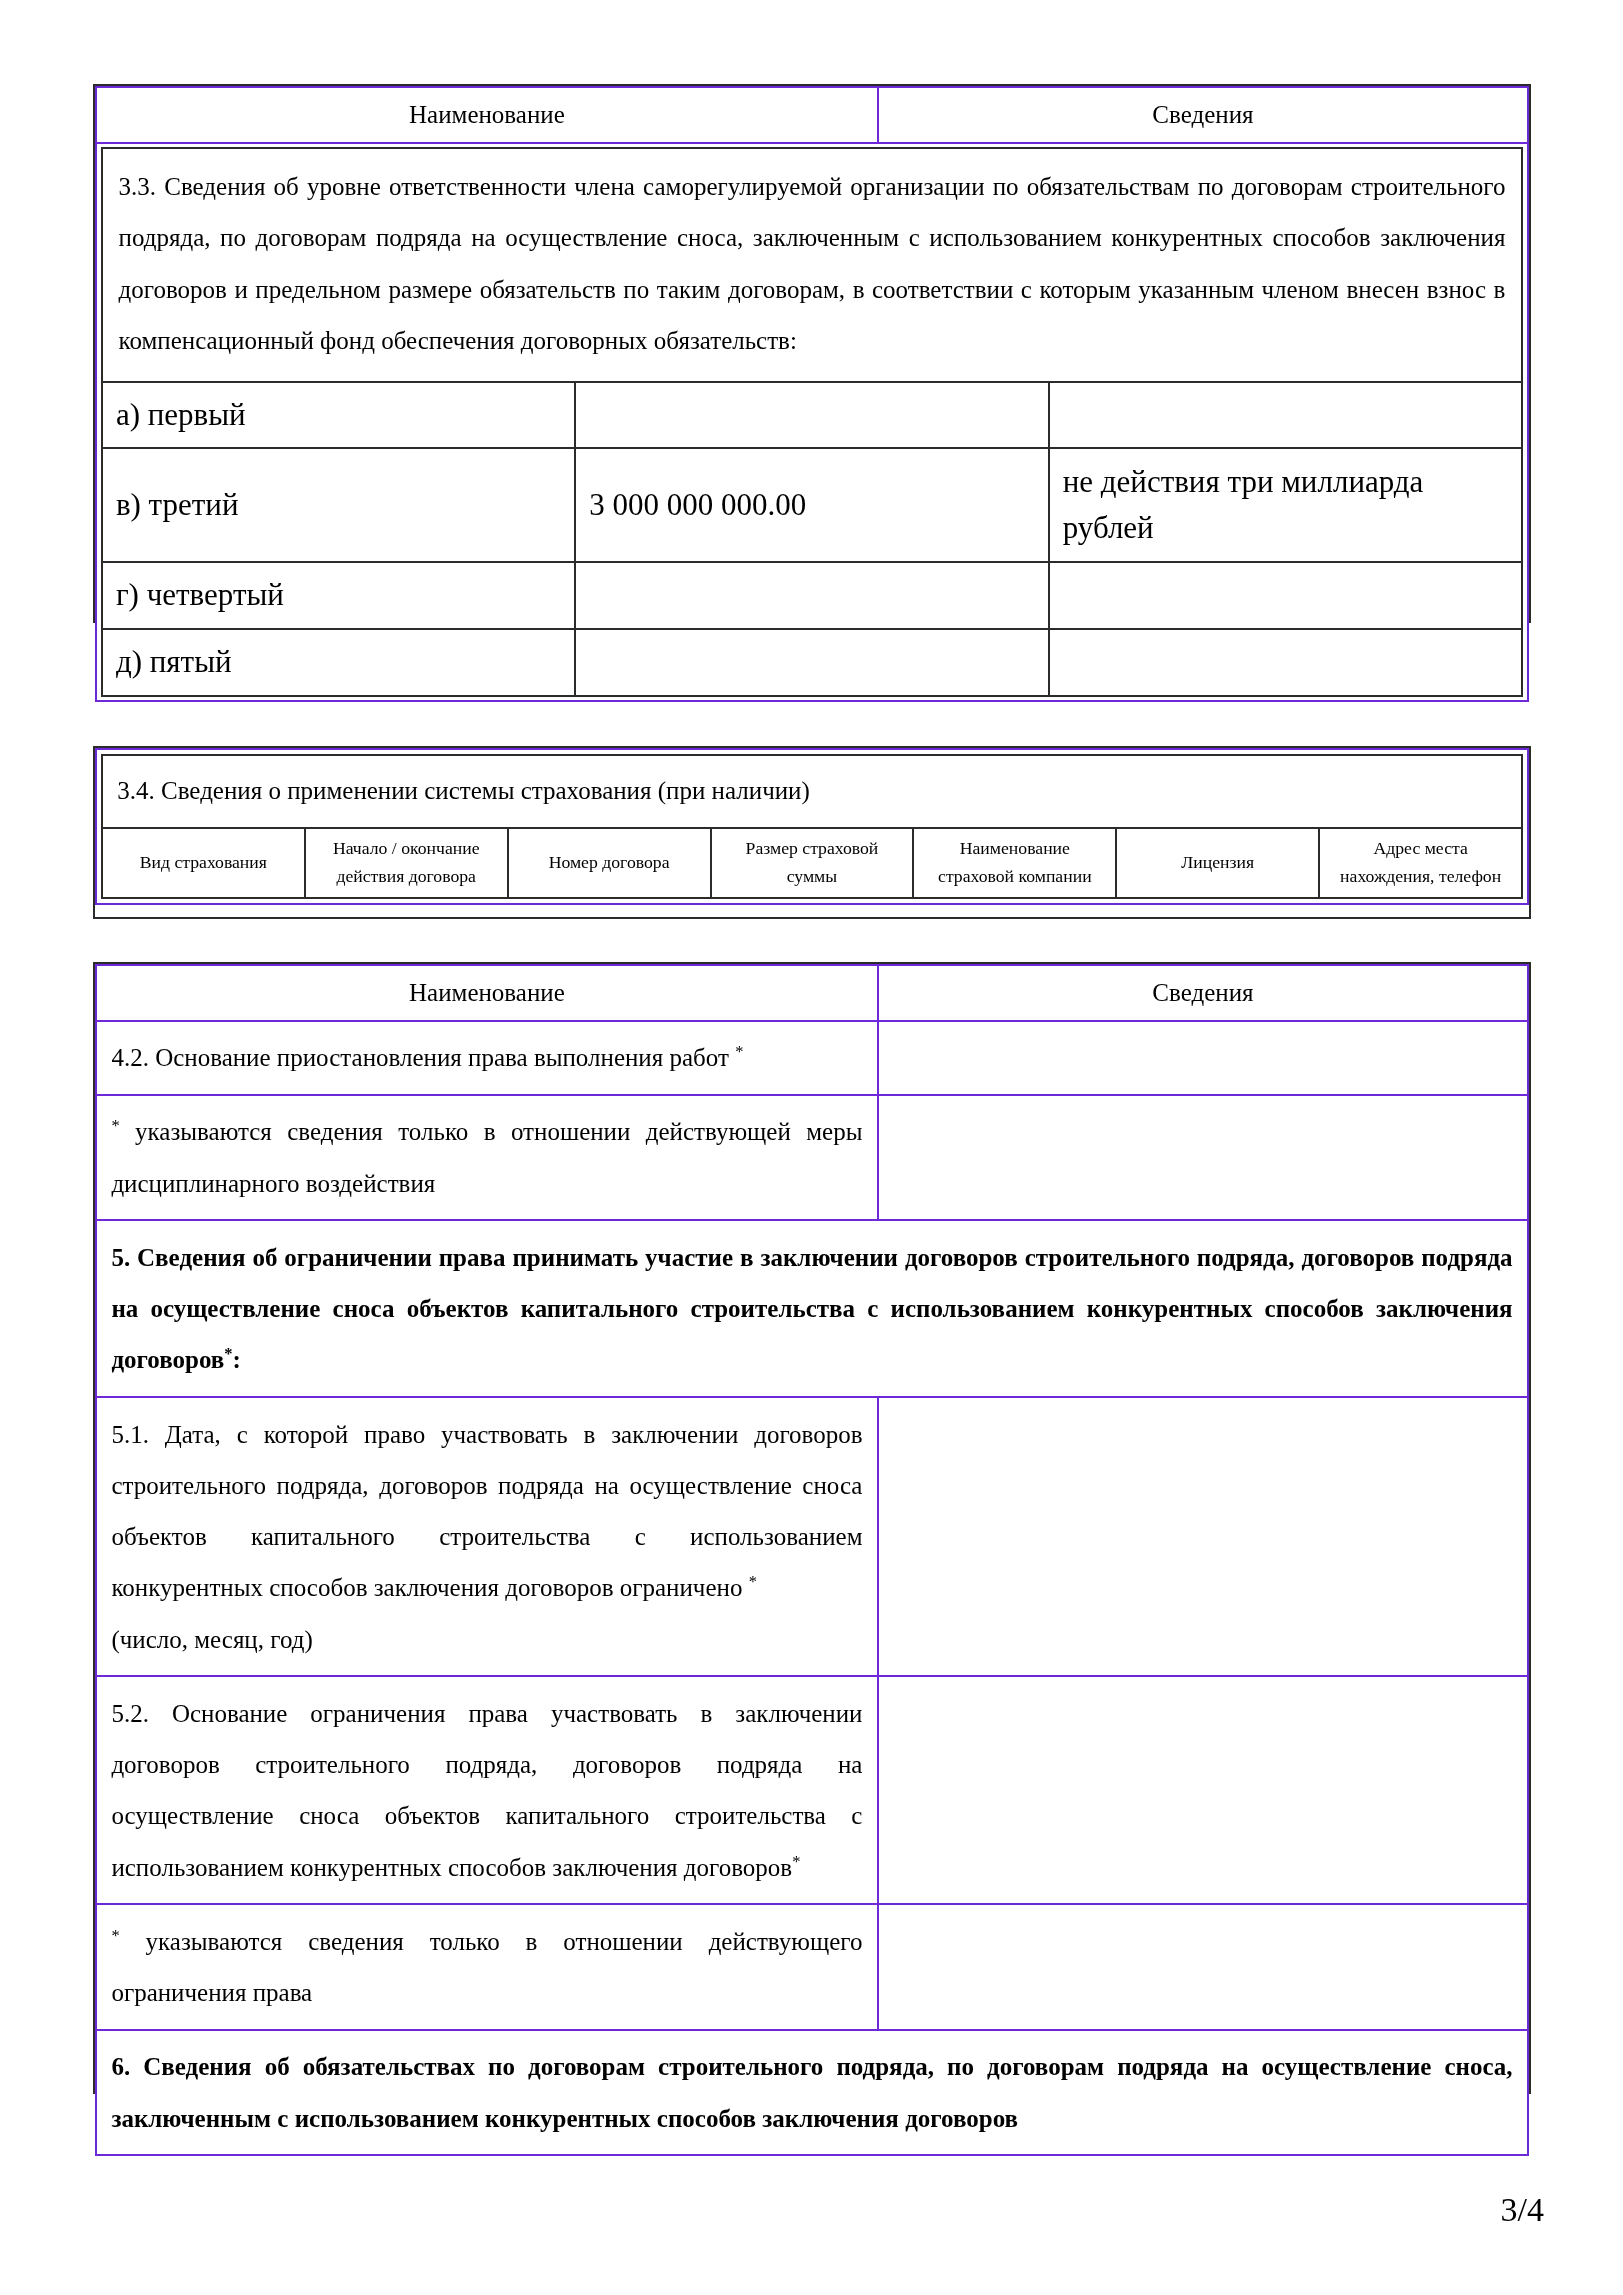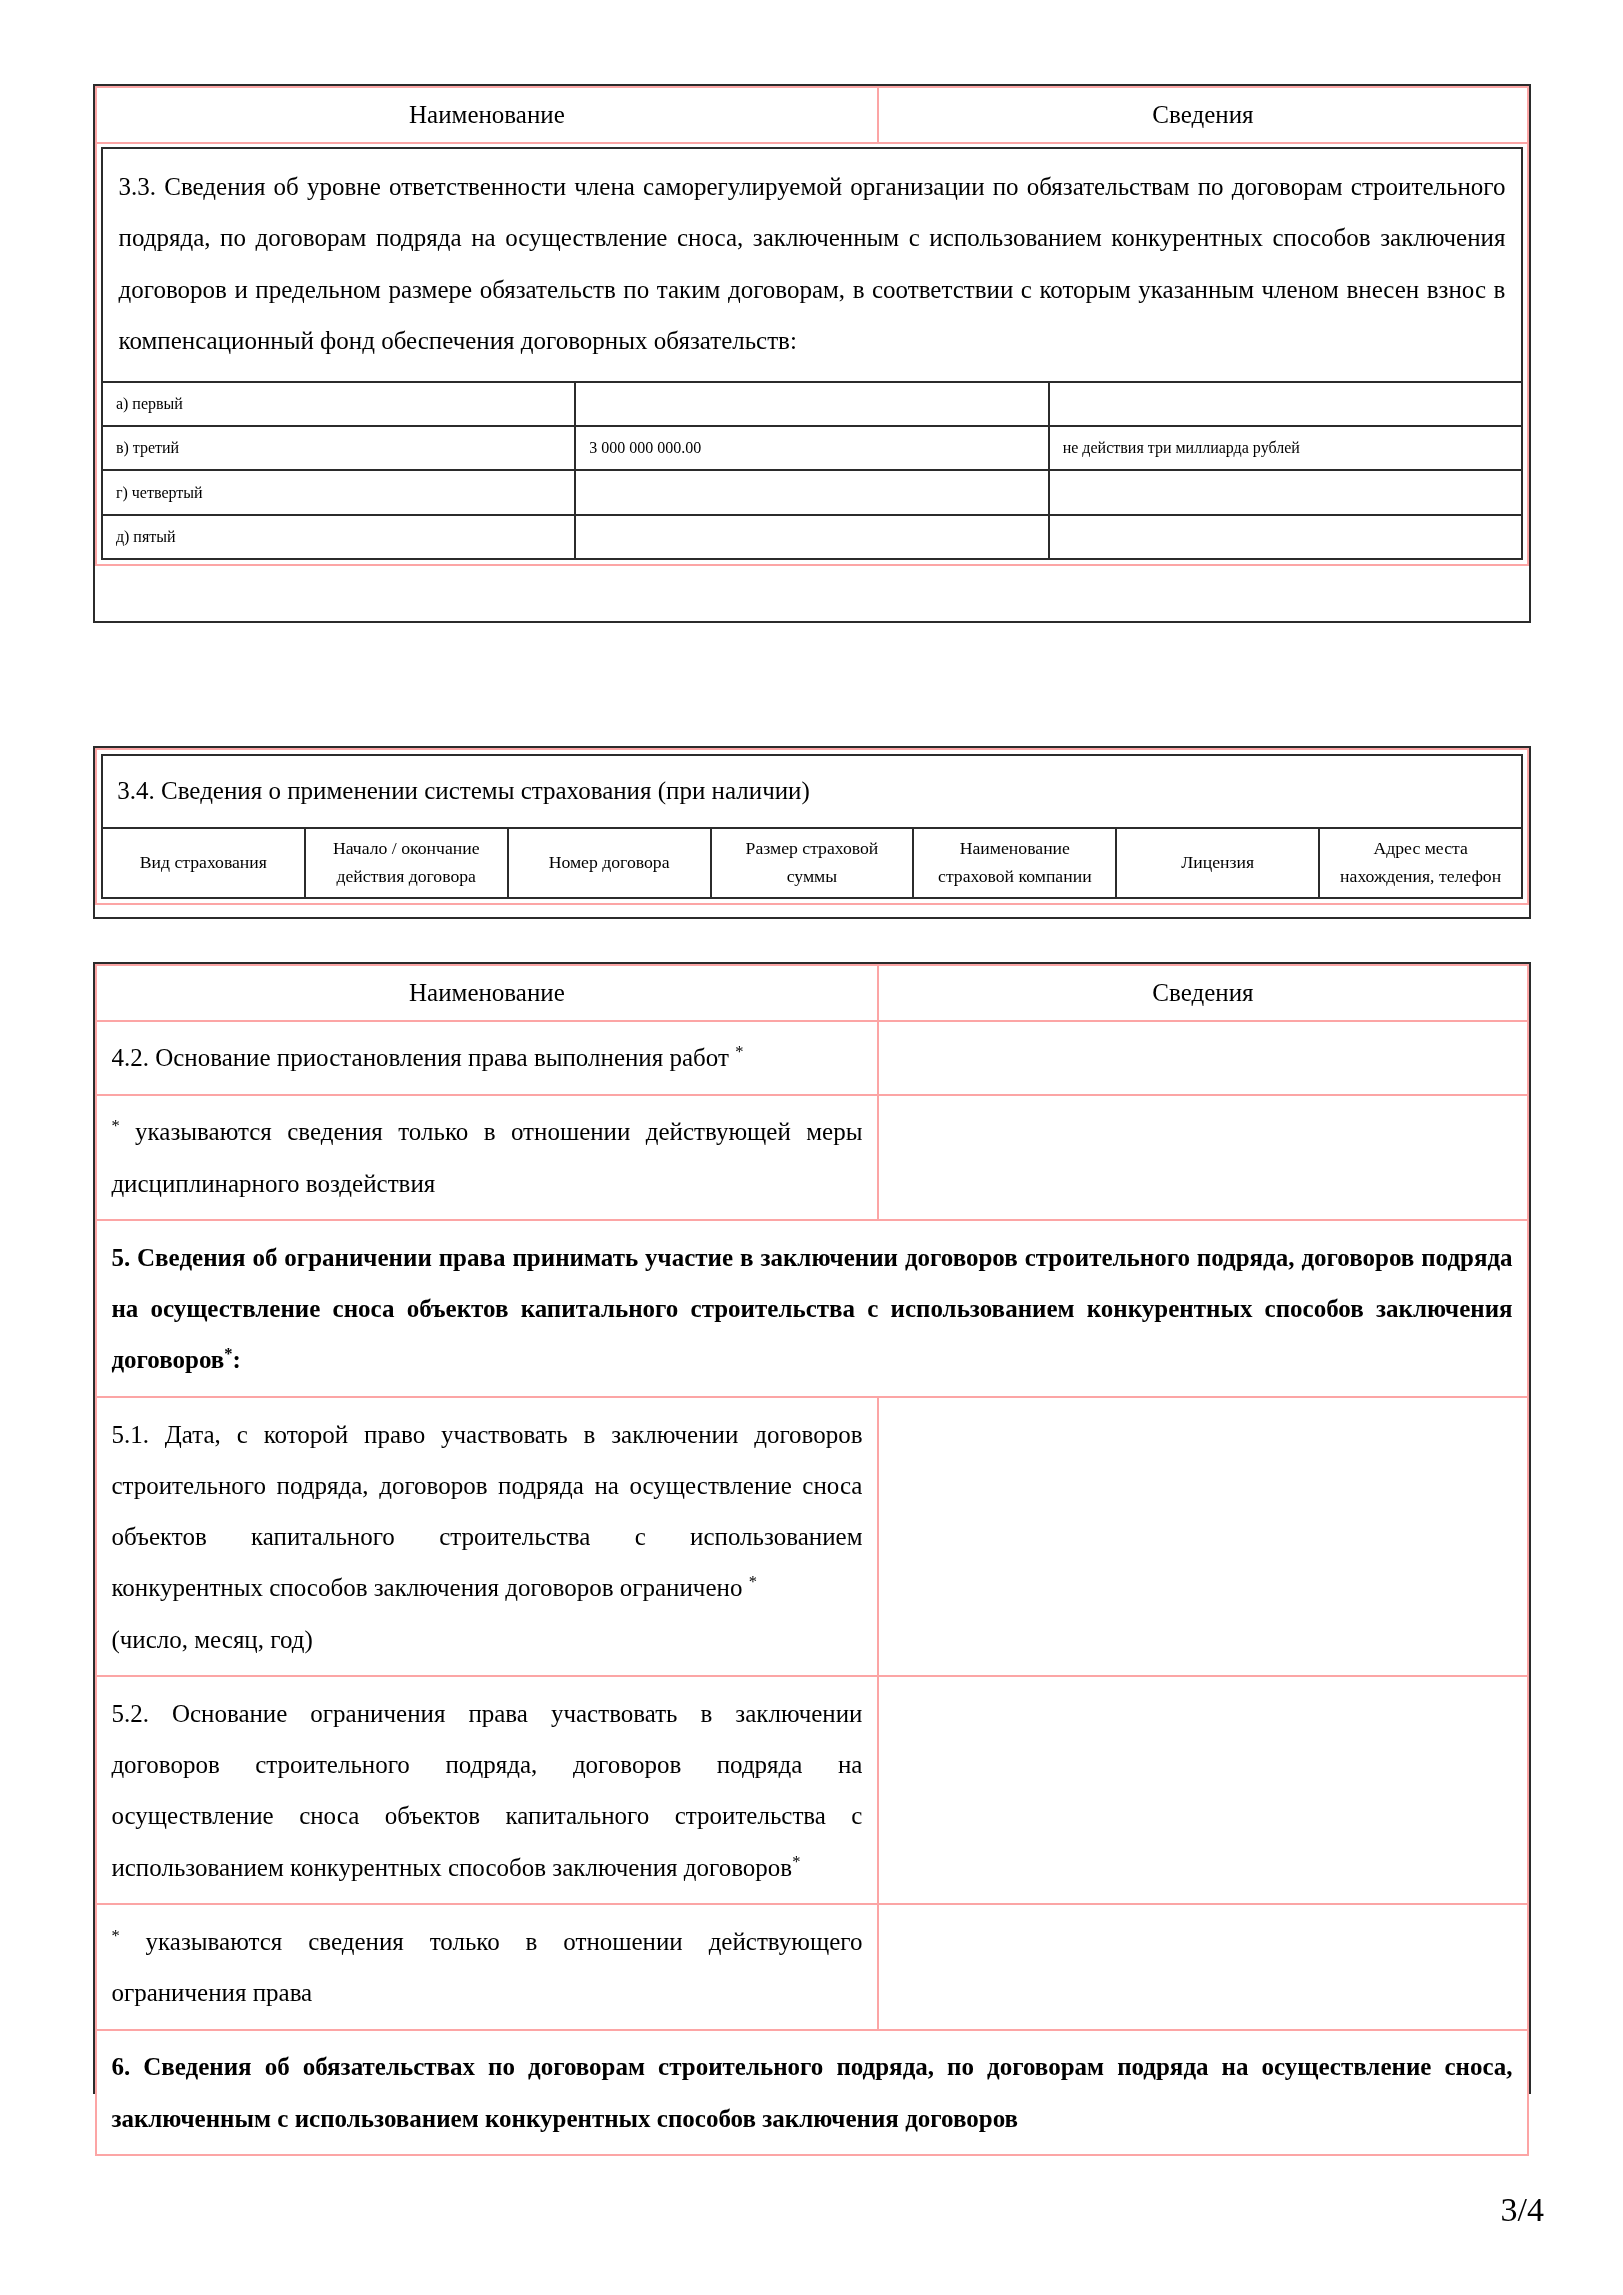--- a/index.html
+++ b/index.html
@@ -32,21 +32,21 @@
     box-sizing: border-box;
     background: #fff;
   }
   table.grid {
     border-collapse: collapse;
     width: 100%;
     table-layout: fixed;
     background: #fff;
   }
   table.grid > tbody > tr > td {
-    border: 2px solid #fca5a5;
+    border: 2px solid #6d28d9;
     vertical-align: middle;
     padding: 10.5px 14.4px;
     box-sizing: border-box;
   }
   table.inner {
     border-collapse: collapse;
     width: 100%;
     table-layout: fixed;
     border-radius: 25px;
   }
@@ -75,21 +75,21 @@
   .plain {
     font-size: 25px;
     line-height: 2.05;
   }
   .tiny {
     font-size: 17.7px;
     line-height: 1.55;
     text-align: center;
   }
   .cellnum {
-    font-size: 16px;
+    font-size: 31px;
     line-height: 1.5;
   }
   .sup {
     font-size: 0.66em;
     vertical-align: super;
     line-height: 0;
   }
   .leadsup {
     font-size: 0.66em;
     vertical-align: super;

